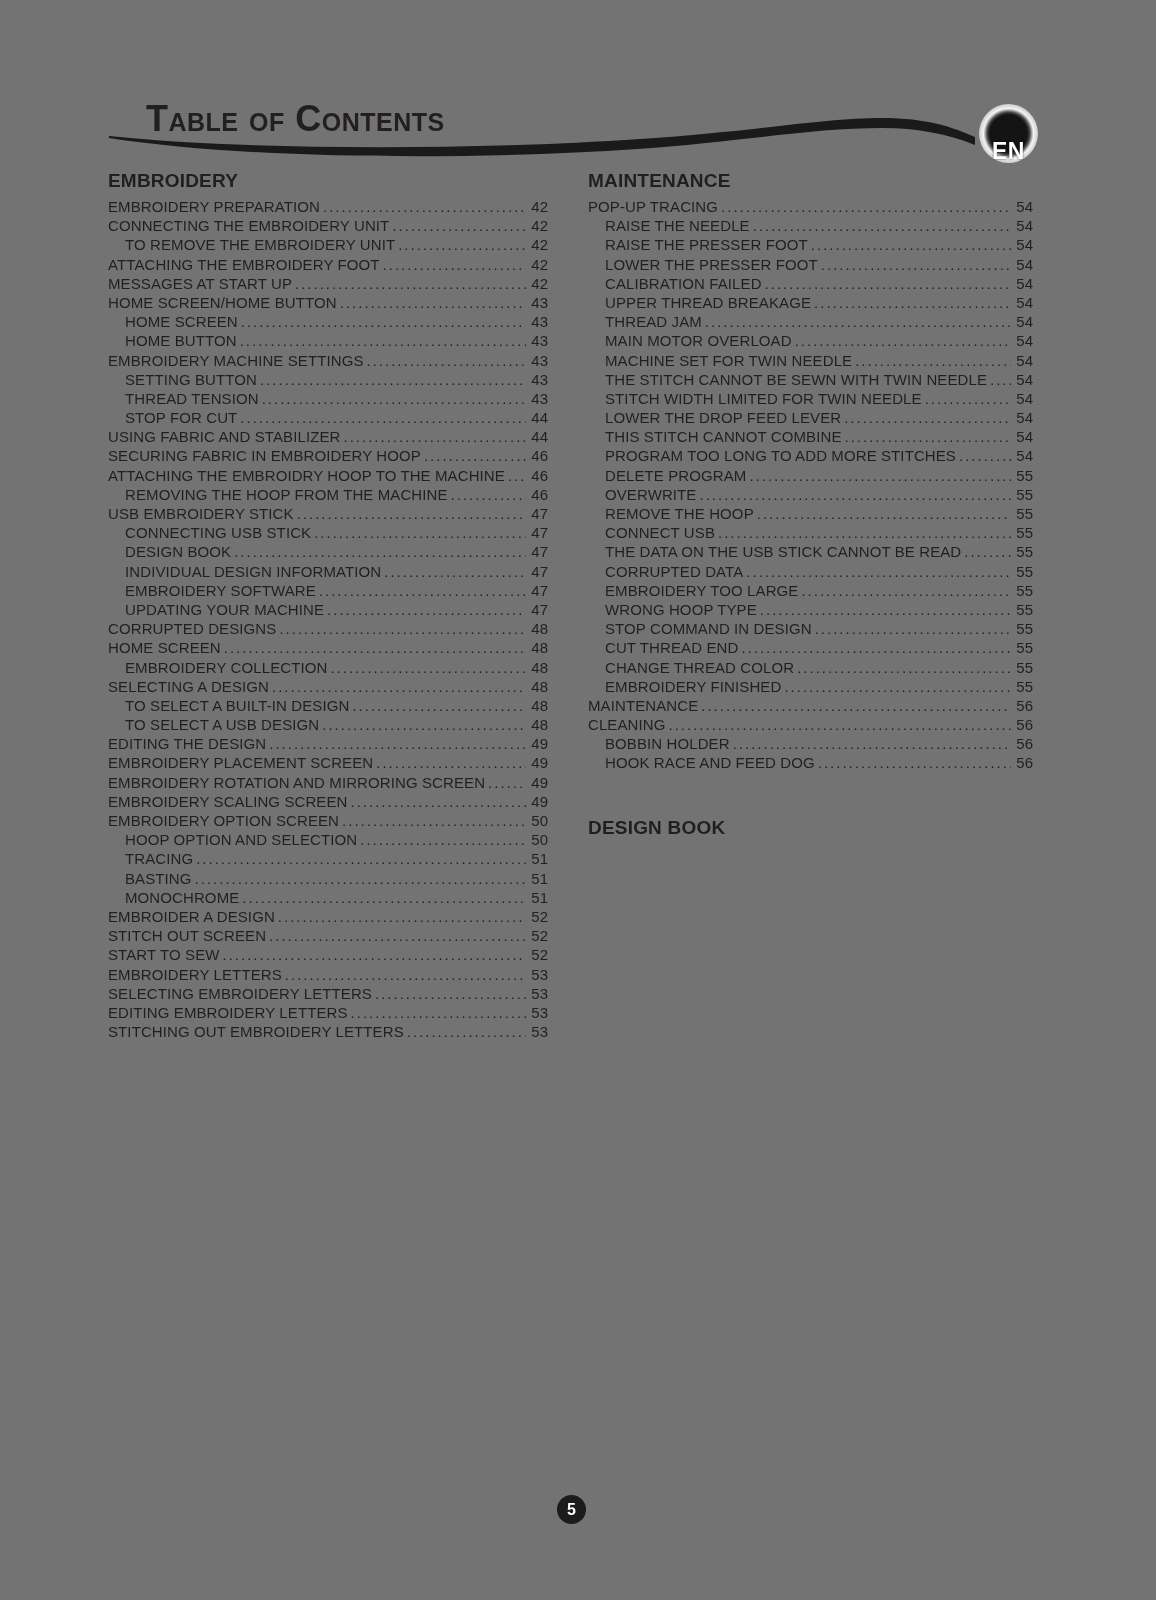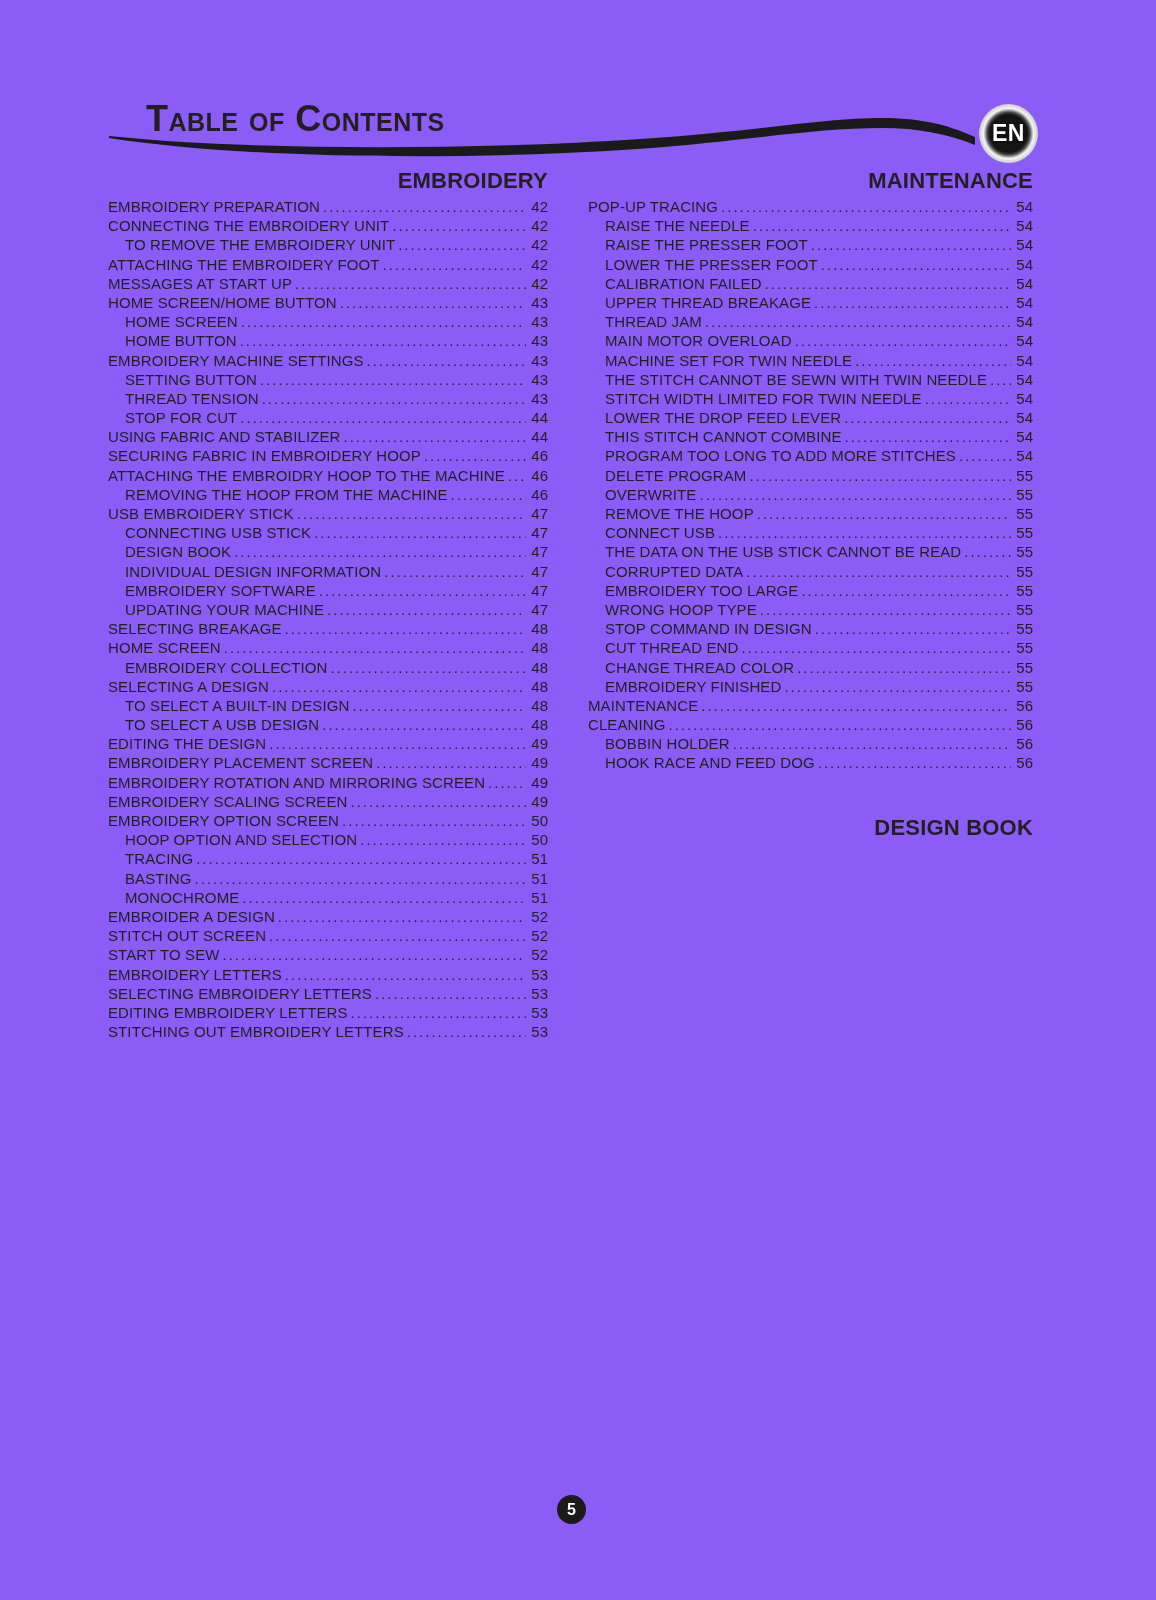--- a/index.html
+++ b/index.html
@@ -4,21 +4,21 @@
 <style>
   * { margin: 0; padding: 0; box-sizing: border-box; }
   html, body { background: #ffffff; }
   body {
     width: 1156px; height: 1600px;
     position: relative;
     font-family: "Liberation Sans", "DejaVu Sans", sans-serif;
     color: #231f20;
     overflow: hidden;
   }
-  .page { position: absolute; inset: 0; background: #8b5cf6; }
+  .page { position: absolute; inset: 0; background: #737373; }
 
   
   .page-title {
     position: absolute; left: 146px; top: 101px;
     font-size: 36px; line-height: 36px; font-weight: bold;
     font-variant: small-caps;
     letter-spacing: 0.5px;
     color: #231f20;
     white-space: nowrap;
   }
@@ -26,40 +26,39 @@
     position: absolute; left: 0; top: 0;
     width: 1156px; height: 210px;
     pointer-events: none;
   }
   .en-badge {
     position: absolute; left: 979px; top: 104px;
     width: 59px; height: 59px; border-radius: 50%;
     background: radial-gradient(circle,
       #141414 0 45%, #454545 51%, #f4f4f4 60%,
       #cfcfcf 70%, #4d4d4d 84%, #101010 93%);
-    display: flex; align-items: center; justify-content: center;
+    display: flex; align-items: flex-end; justify-content: center;
   }
   .en-badge span {
     color: #ffffff; font-weight: bold; font-size: 23px;
     letter-spacing: 0.5px; line-height: 1;
     text-shadow: 0 0 2px rgba(0,0,0,0.8);
   }
 
   
   .toc-col { position: absolute; top: 170px; }
   .toc-col-left  { left: 108px; width: 440px; }
   .toc-col-right { left: 588px; width: 445px; }
 
   .toc-section + .toc-section { margin-top: 44px; }
 
   .toc-heading {
-    font-size: 22px; line-height: 22px; font-weight: bold;
+    font-size: 19px; line-height: 22px; font-weight: bold;
     letter-spacing: 0.2px; margin-bottom: 5px;
     white-space: nowrap;
-    text-align: right;
   }
 
   .toc-row {
     display: flex; align-items: baseline;
     height: 19.2px; line-height: 19.2px;
     font-size: 15px; white-space: nowrap;
   }
   .toc-row.indent { padding-left: 17px; }
   .toc-row.bold .toc-label { font-weight: normal; }
   .toc-label { flex: 0 0 auto; letter-spacing: 0.1px; }
@@ -215,21 +214,21 @@
             <span class="toc-label">EMBROIDERY SOFTWARE</span>
             <span class="toc-dots"></span>
             <span class="toc-page">47</span>
           </div>
           <div class="toc-row indent">
             <span class="toc-label">UPDATING YOUR MACHINE</span>
             <span class="toc-dots"></span>
             <span class="toc-page">47</span>
           </div>
           <div class="toc-row bold">
-            <span class="toc-label">SELECTING BREAKAGE</span>
+            <span class="toc-label">CORRUPTED DESIGNS</span>
             <span class="toc-dots"></span>
             <span class="toc-page">48</span>
           </div>
           <div class="toc-row">
             <span class="toc-label">HOME SCREEN</span>
             <span class="toc-dots"></span>
             <span class="toc-page">48</span>
           </div>
           <div class="toc-row indent">
             <span class="toc-label">EMBROIDERY COLLECTION</span>

